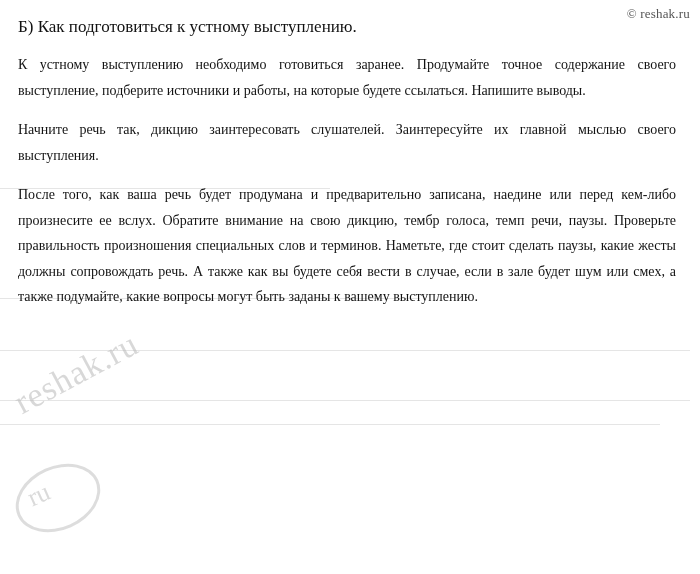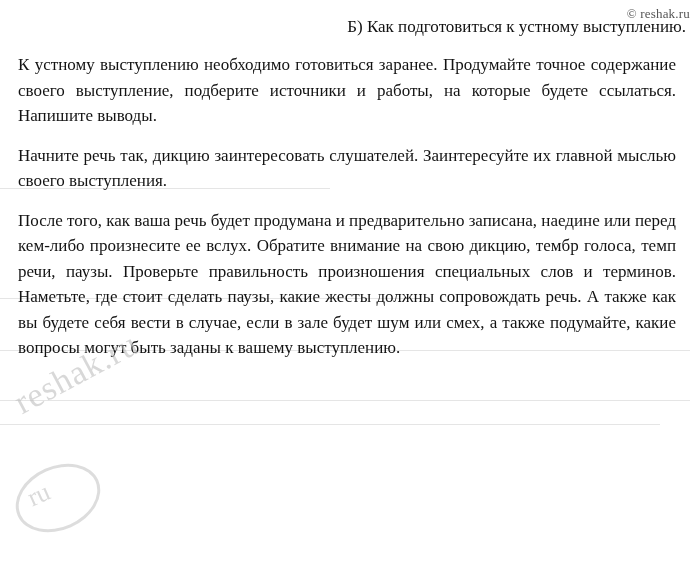--- a/index.html
+++ b/index.html
@@ -31,24 +31,23 @@
     color: #555555;
     letter-spacing: 0.2px;
     white-space: nowrap;
   }
   .heading {
     font-size: 17px;
     line-height: 22px;
     margin: 6px 0 14px 0;
     padding-left: 2px;
     color: #111111;
-    text-align: right;
   }
   .para {
-    font-size: 17px;
+    font-size: 14px;
     line-height: 25.5px;
     text-align: justify;
     text-justify: inter-word;
     margin: 0 8px 14px 0;
     padding: 0 2px 0 2px;
     color: #131313;
     hyphens: none;
   }
   .para:last-child {
     margin-bottom: 0;

